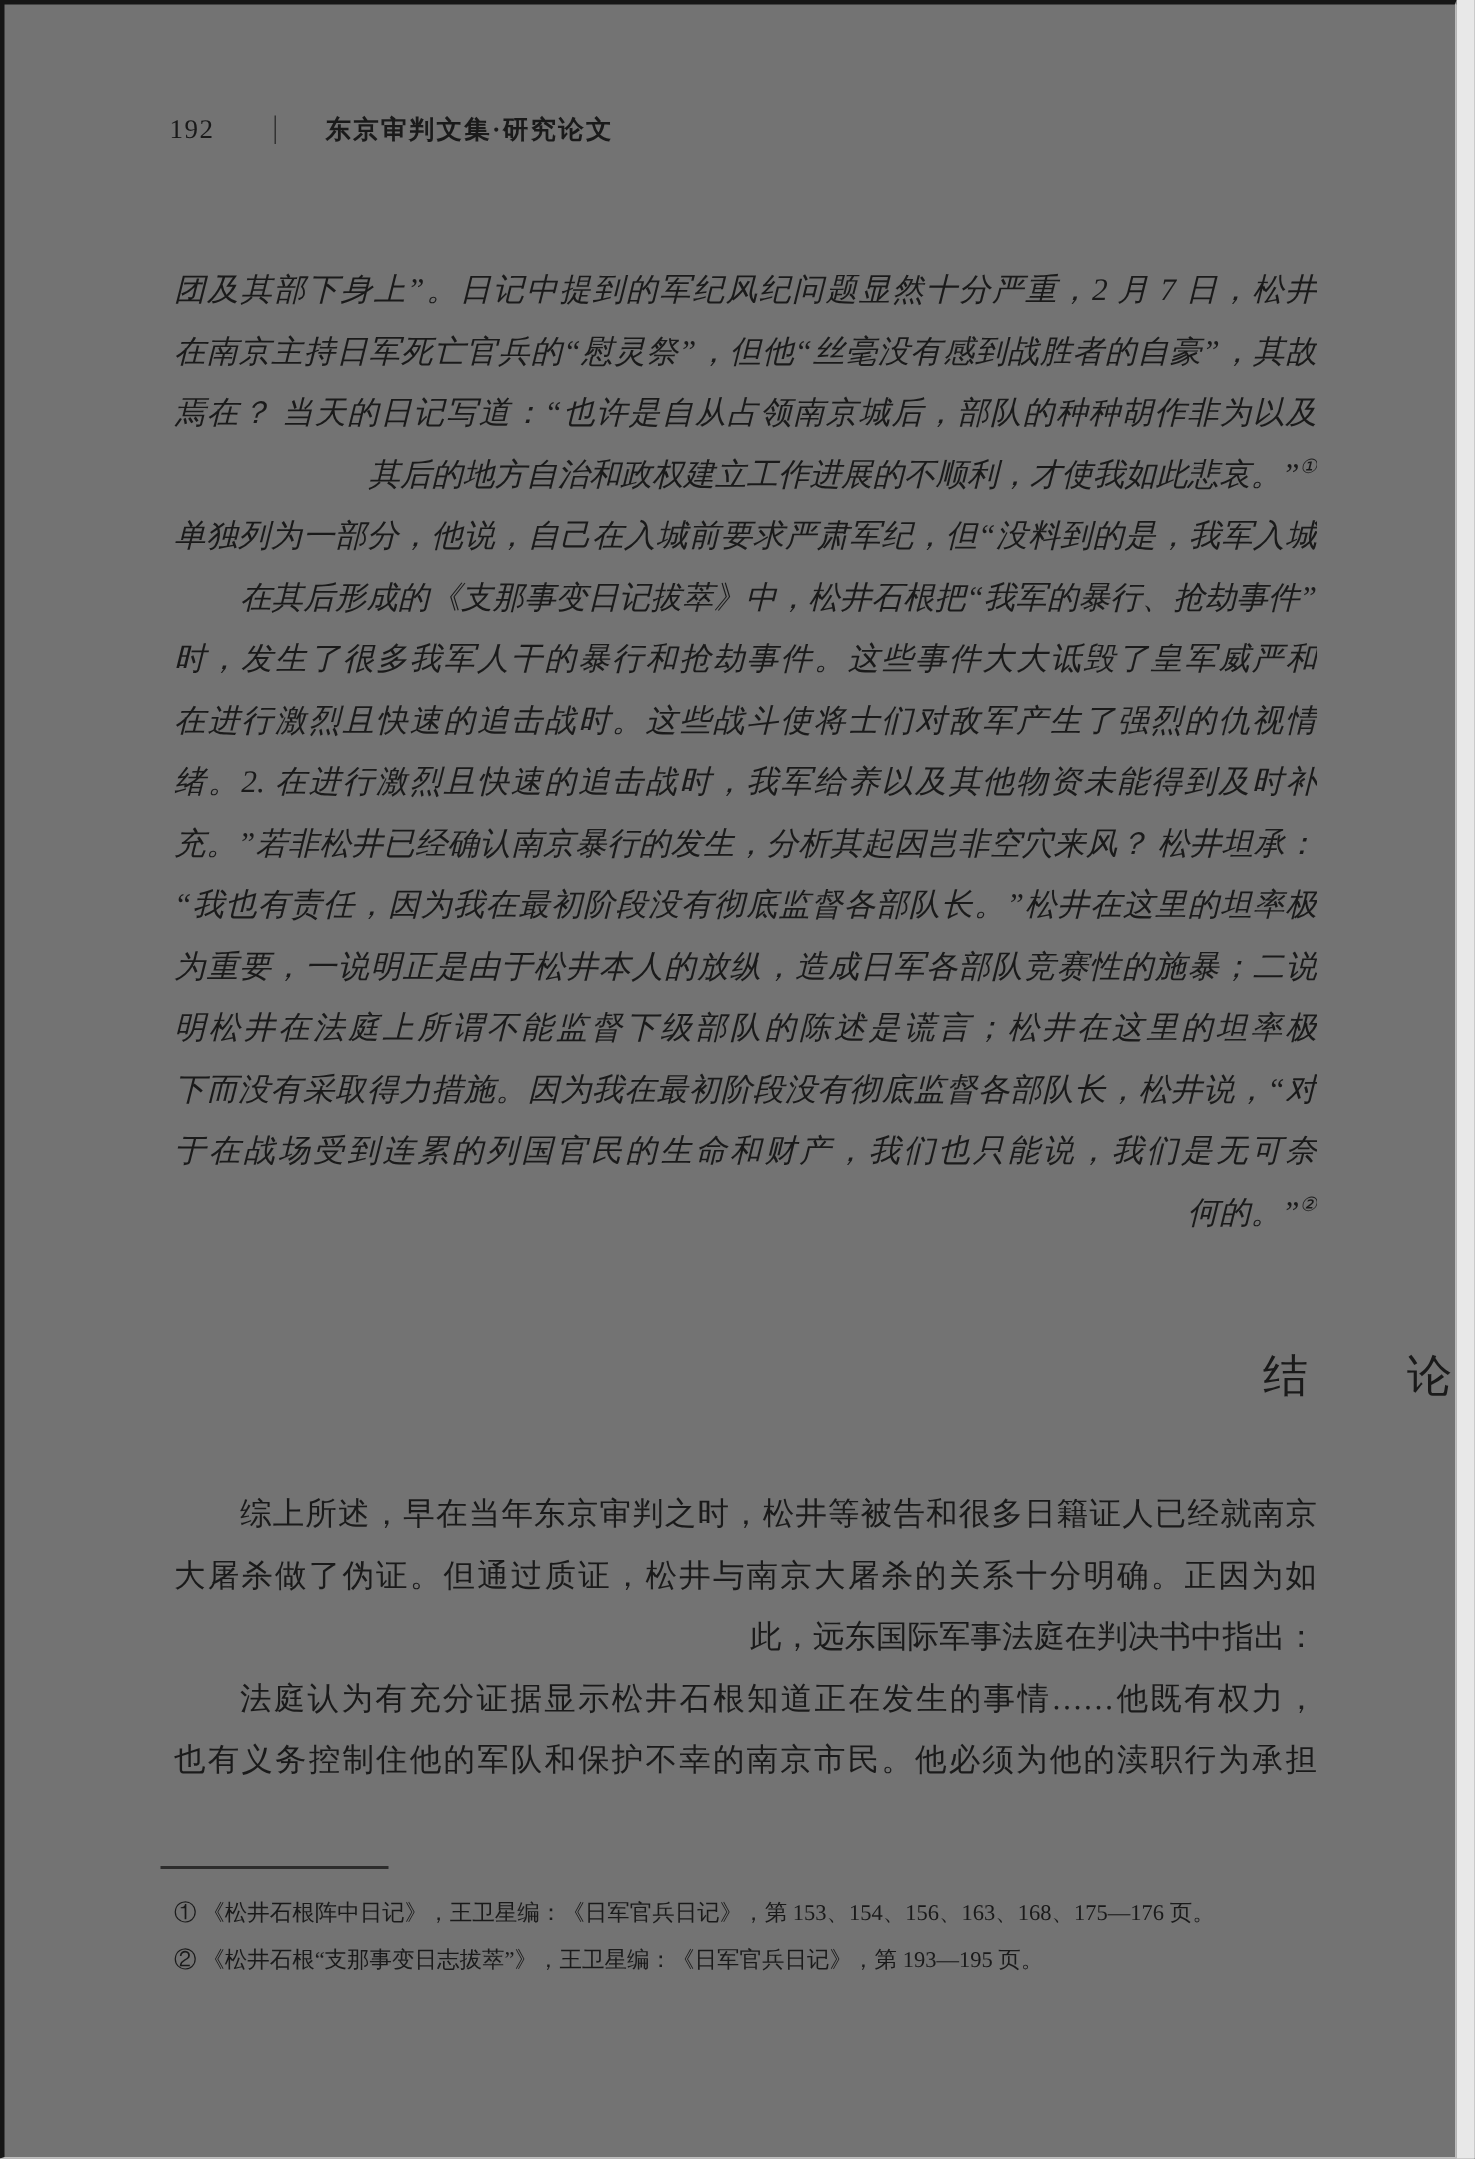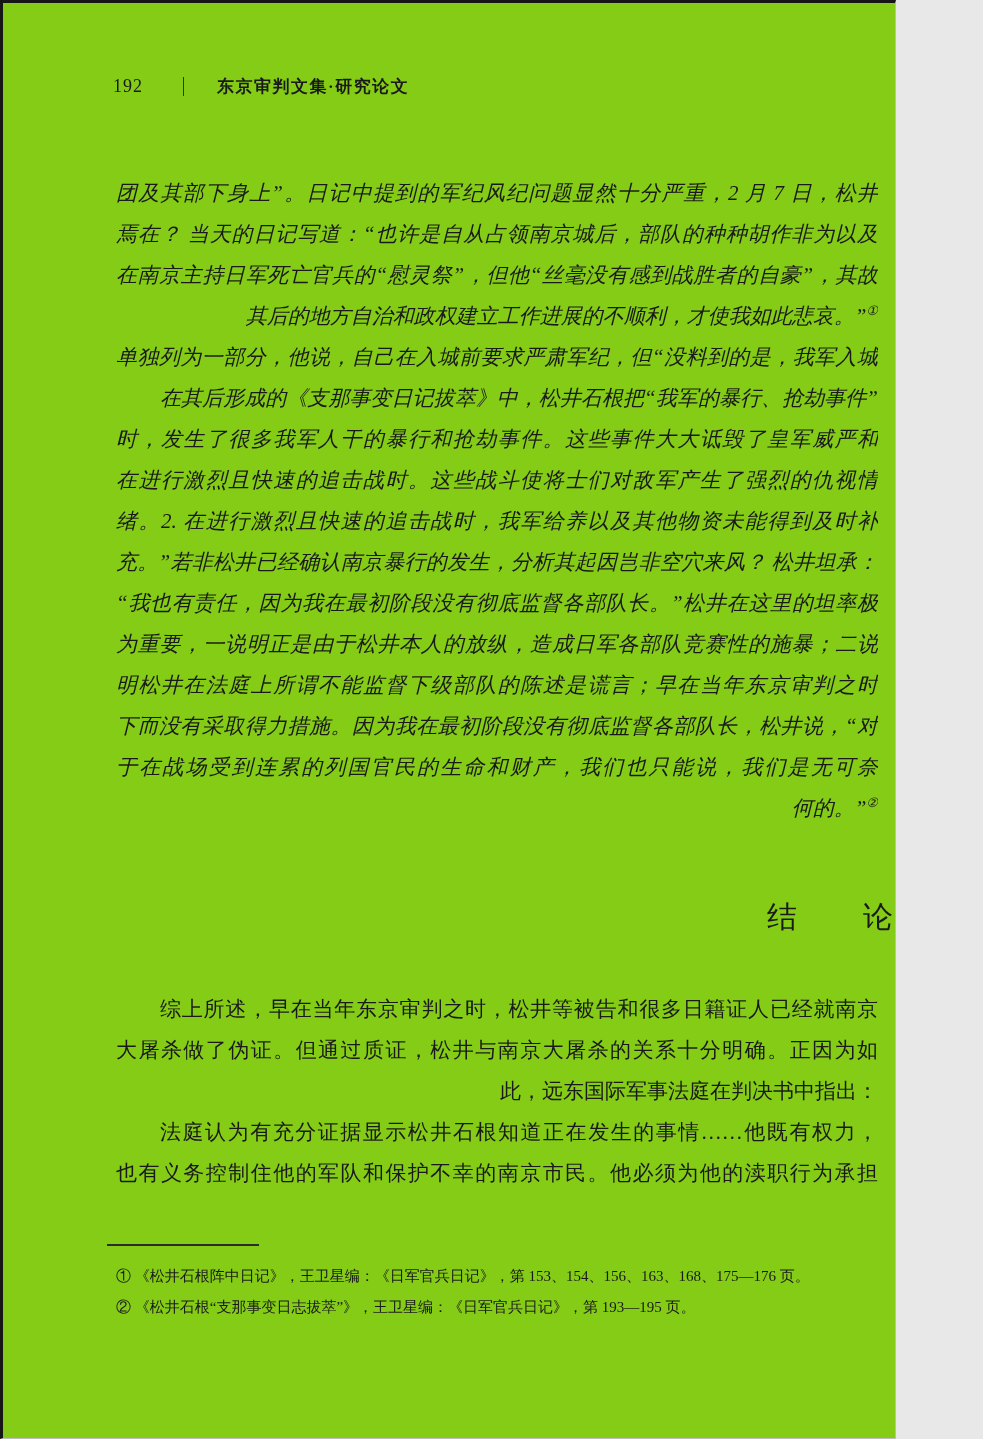--- a/index.html
+++ b/index.html
@@ -1,20 +1,20 @@
 <!DOCTYPE html>
 <html><head>
 <meta charset="utf-8">
 <style>
   html, body { margin: 0; padding: 0; background: #e8e8e8; }
   .page {
     position: relative;
-    width: 896px;
+    width: 971px;
     height: 1439px;
-    background: #84cc16;
+    background: #737373;
     box-sizing: border-box;
     border-top: 3px solid #161616;
     border-left: 3px solid #161616;
     border-right: 1px solid #bdbdbd;
     border-bottom: 1px solid #bdbdbd;
     font-family: "Liberation Serif", "DejaVu Serif", serif;
     color: #1a1a1a;
     overflow: hidden;
   }
   .running-header {
@@ -91,32 +91,32 @@
 <div class="page">
 
   <div class="running-header">
     <span class="page-num">192</span>
     <span class="header-divider"></span>
     <span class="header-title">东京审判文集·研究论文</span>
   </div>
 
   <div class="text-block block-1">
       <div class="line just">团及其部下身上”。日记中提到的军纪风纪问题显然十分严重，2 月 7 日，松井</div>
+      <div class="line just">在南京主持日军死亡官兵的“慰灵祭”，但他“丝毫没有感到战胜者的自豪”，其故</div>
       <div class="line just">焉在？ 当天的日记写道：“也许是自从占领南京城后，部队的种种胡作非为以及</div>
-      <div class="line just">在南京主持日军死亡官兵的“慰灵祭”，但他“丝毫没有感到战胜者的自豪”，其故</div>
       <div class="line left">其后的地方自治和政权建立工作进展的不顺利，才使我如此悲哀。”<sup>①</sup></div>
       <div class="line just">单独列为一部分，他说，自己在入城前要求严肃军纪，但“没料到的是，我军入城</div>
       <div class="line just indent">在其后形成的《支那事变日记拔萃》中，松井石根把“我军的暴行、抢劫事件”</div>
       <div class="line just">时，发生了很多我军人干的暴行和抢劫事件。这些事件大大诋毁了皇军威严和</div>
       <div class="line just">在进行激烈且快速的追击战时。这些战斗使将士们对敌军产生了强烈的仇视情</div>
       <div class="line just">绪。2. 在进行激烈且快速的追击战时，我军给养以及其他物资未能得到及时补</div>
       <div class="line just">充。”若非松井已经确认南京暴行的发生，分析其起因岂非空穴来风？ 松井坦承：</div>
       <div class="line just">“我也有责任，因为我在最初阶段没有彻底监督各部队长。”松井在这里的坦率极</div>
       <div class="line just">为重要，一说明正是由于松井本人的放纵，造成日军各部队竞赛性的施暴；二说</div>
-      <div class="line just">明松井在法庭上所谓不能监督下级部队的陈述是谎言；早在当年东京审判之时</div>
+      <div class="line just">明松井在法庭上所谓不能监督下级部队的陈述是谎言；松井在这里的坦率极</div>
       <div class="line just">下而没有采取得力措施。因为我在最初阶段没有彻底监督各部队长，松井说，“对</div>
       <div class="line just">于在战场受到连累的列国官民的生命和财产，我们也只能说，我们是无可奈</div>
       <div class="line left">何的。”<sup>②</sup></div>
     </div>
 
   <div class="section-heading">结　　论</div>
 
   <div class="text-block block-2">
       <div class="line just indent">综上所述，早在当年东京审判之时，松井等被告和很多日籍证人已经就南京</div>
       <div class="line just">大屠杀做了伪证。但通过质证，松井与南京大屠杀的关系十分明确。正因为如</div>

